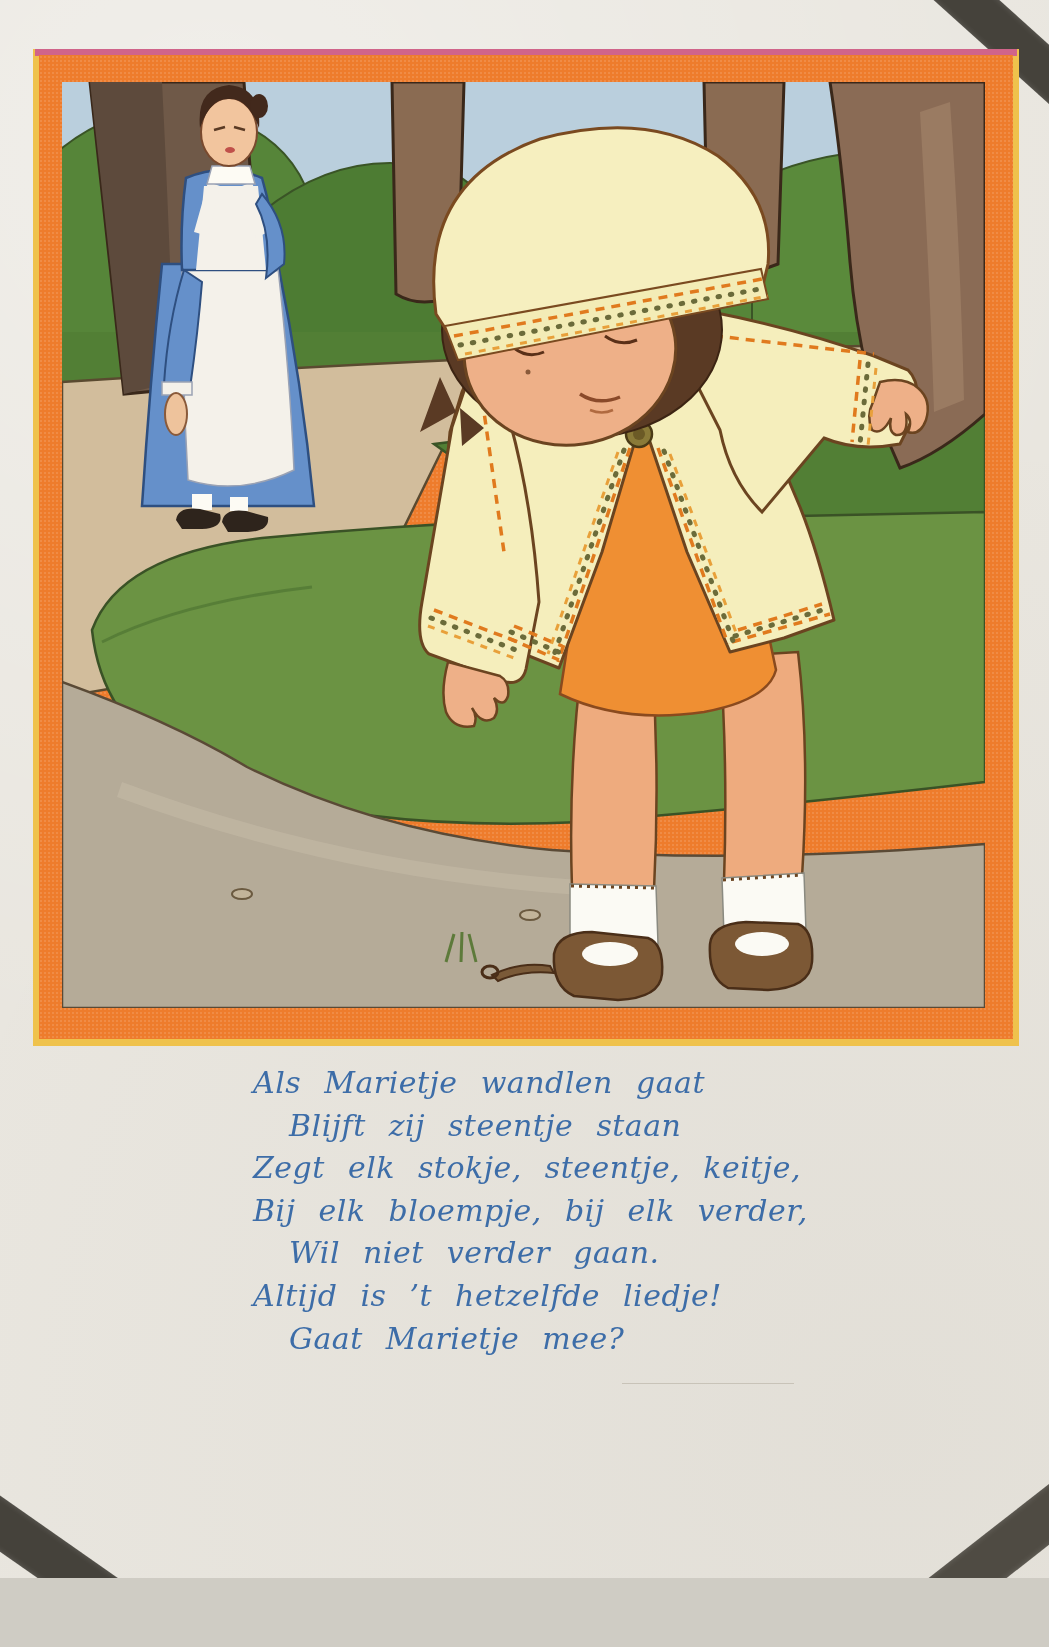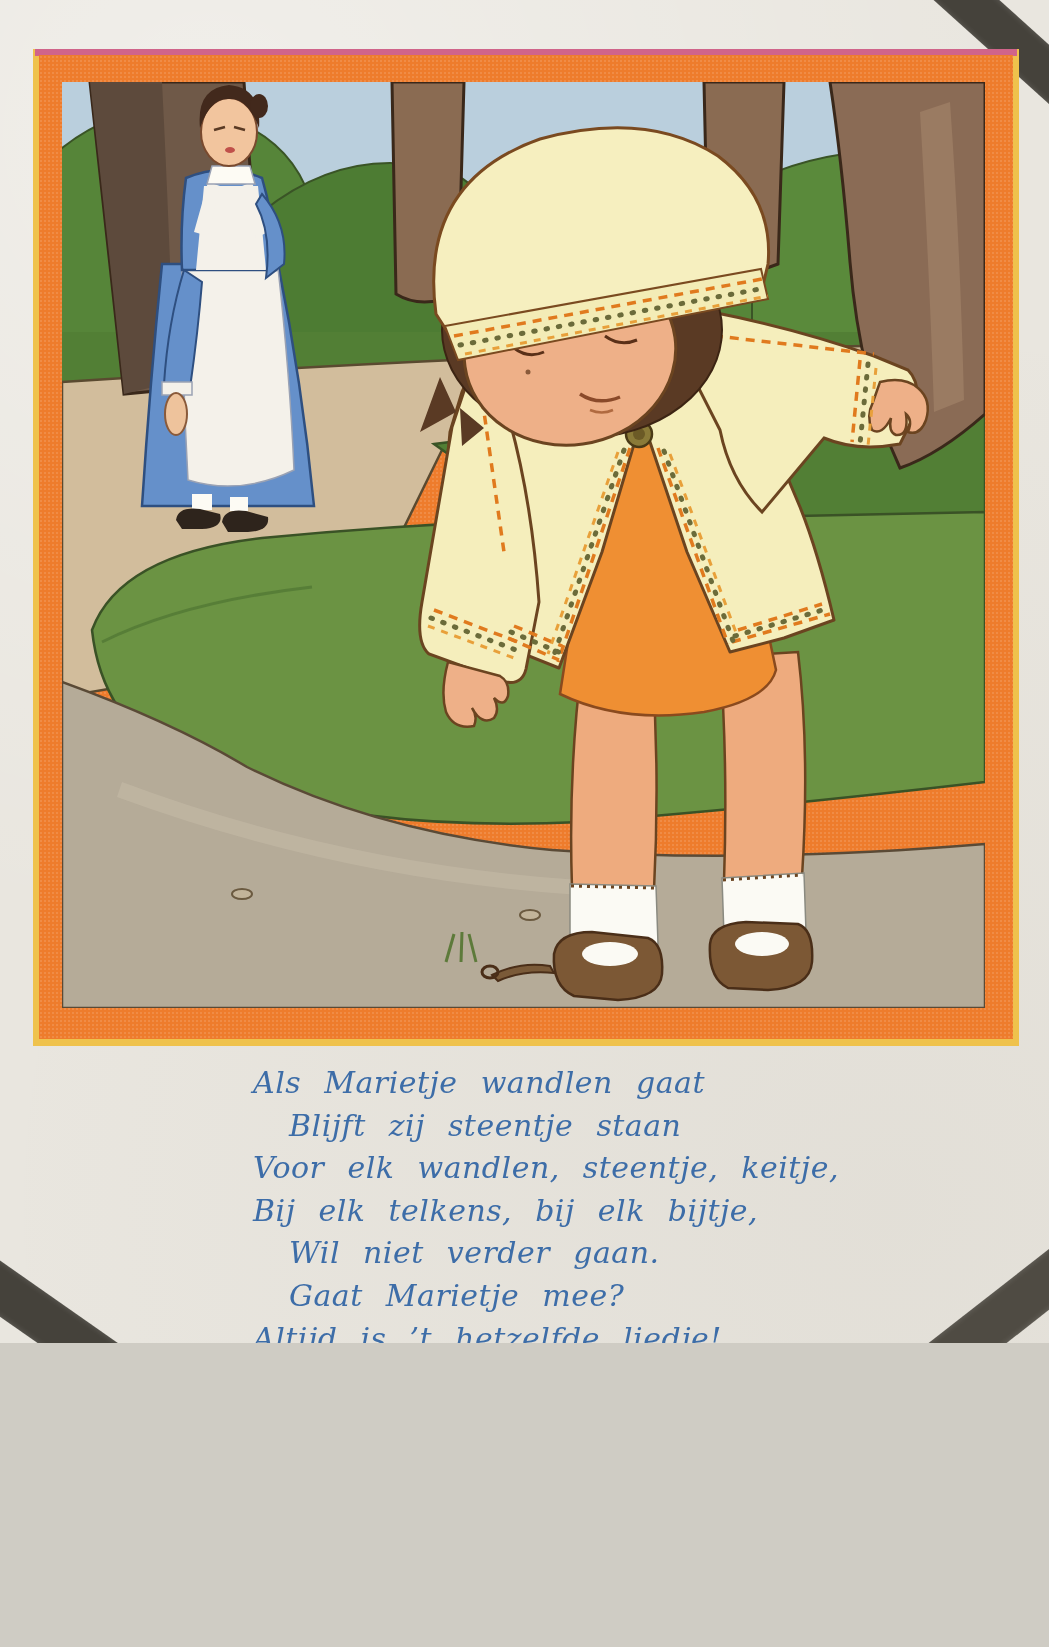--- a/index.html
+++ b/index.html
@@ -1,18 +1,18 @@
 <!DOCTYPE html>
 <html><head>
 <meta charset="utf-8">
 <style>
   html,body{margin:0;padding:0;background:#cfccc4;}
   .card{
     position:relative;
-    width:1049px;height:1343px;
+    width:1049px;height:1578px;
     background:#e9e6df;
     background-image:
       radial-gradient(circle at 20% 10%, rgba(255,255,255,.35), rgba(255,255,255,0) 55%),
       radial-gradient(circle at 85% 90%, rgba(120,110,90,.06), rgba(0,0,0,0) 60%);
     overflow:hidden;
     font-family:"DejaVu Serif","Liberation Serif",serif;
   }
   
   .corner-band{position:absolute;background:#45423b;box-shadow:inset 0 0 6px rgba(255,255,255,.18);}
   .corner-tr{width:170px;height:44px;right:-38px;top:10px;transform:rotate(42deg);}
@@ -197,21 +197,21 @@
           <path d="M398,263 L703,206" stroke="#6b6b3a" stroke-width="5" stroke-dasharray="1.5 11" stroke-linecap="round"></path>
           <path d="M403,272 L706,214" stroke="#e8a03a" stroke-width="3" stroke-dasharray="7 7"></path>
         </g>
       </g>
     </svg>
   </div>
 
   <div class="poem">
     <div class="poem-line">Als Marietje wandlen gaat</div>
     <div class="poem-line indent">Blijft zij steentje staan</div>
-    <div class="poem-line">Voor elk wandlen, steentje, keitje,</div>
-    <div class="poem-line">Bij elk telkens, bij elk bijtje,</div>
+    <div class="poem-line">Zegt elk stokje, steentje, keitje,</div>
+    <div class="poem-line">Bij elk bloempje, bij elk verder,</div>
     <div class="poem-line indent">Wil niet verder gaan.</div>
+    <div class="poem-line">Altijd is ’t hetzelfde liedje!</div>
     <div class="poem-line indent">Gaat Marietje mee?</div>
-    <div class="poem-line">Altijd is ’t hetzelfde liedje!</div>
   </div>
 
   <div class="scratch"></div>
 </div>
 
 </body></html>

